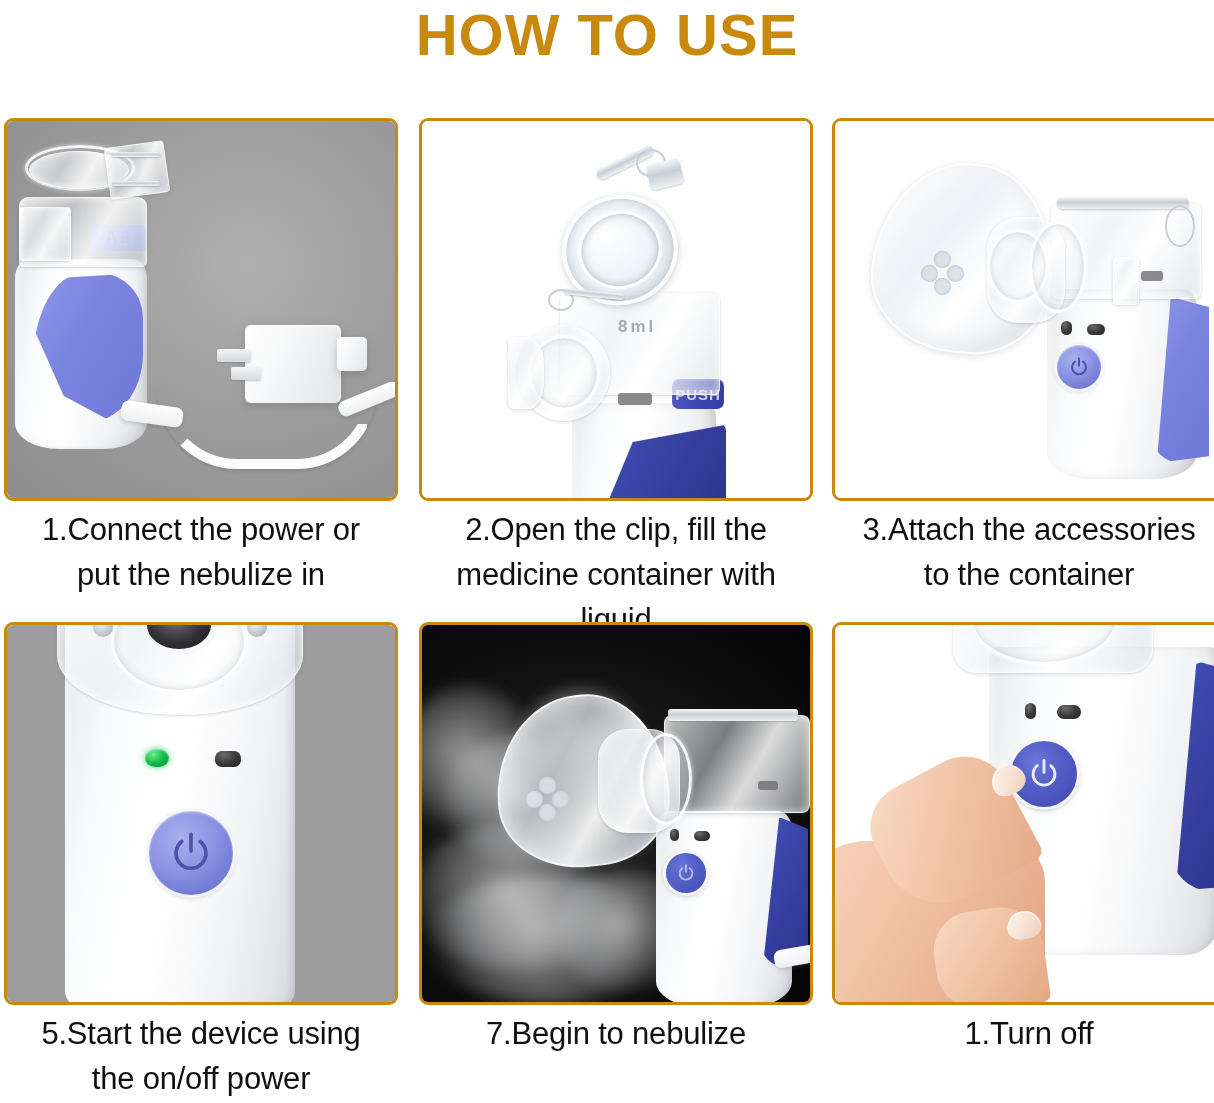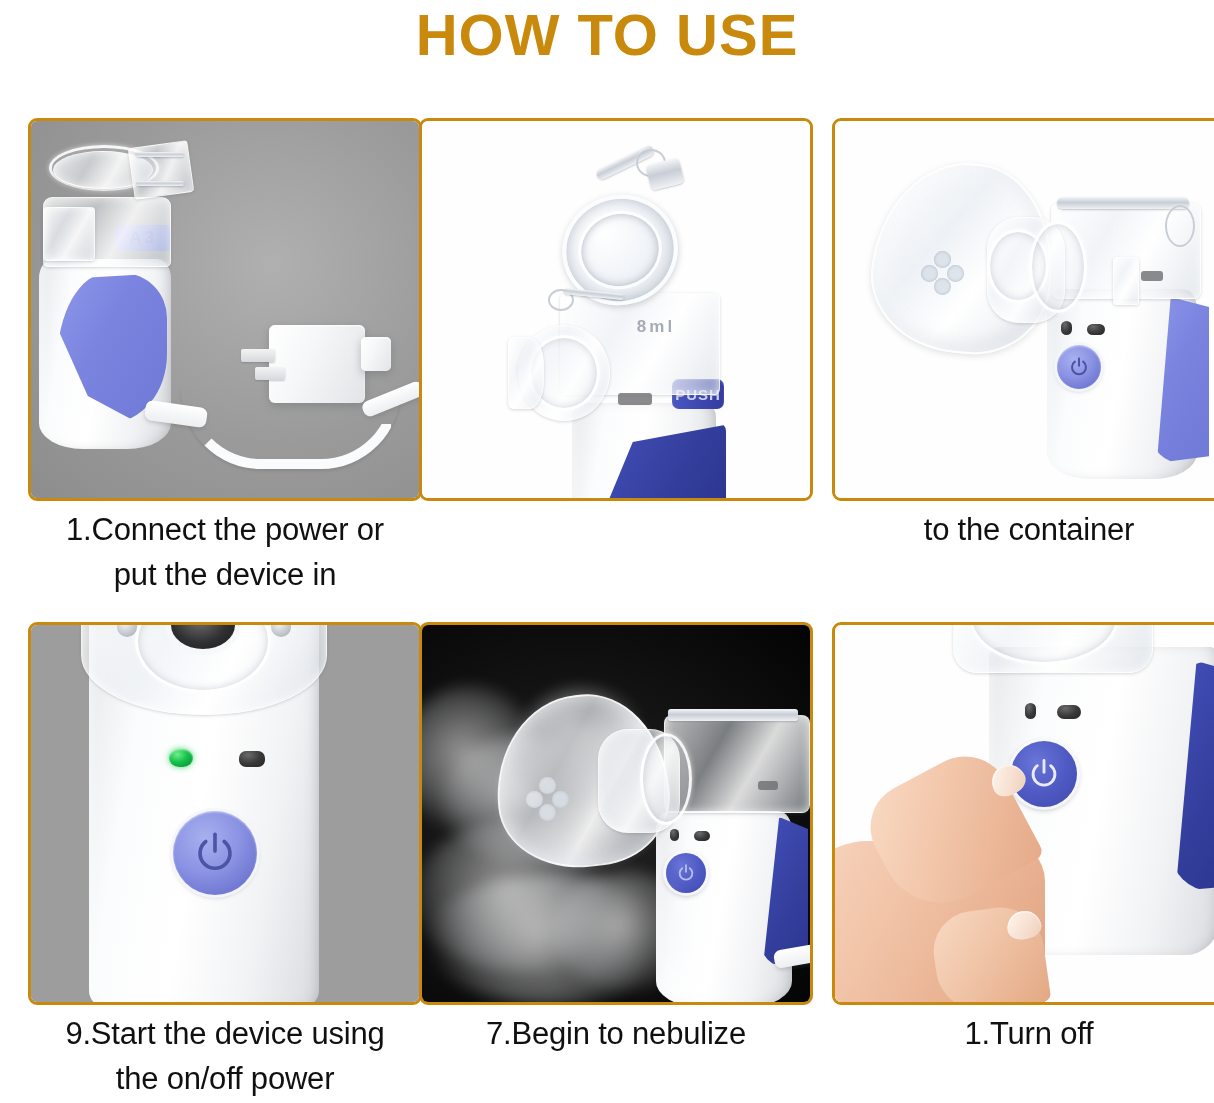--- a/index.html
+++ b/index.html
@@ -40,21 +40,21 @@
     left: 0; top: 118px;
     width: 1214px;
   }
   .row { position: relative; width: 1214px; height: 502px; }
   .cell {
     position: absolute;
     top: 0;
     width: 394px;
     height: 502px;
   }
-  .cell.c0 { left: 4px; margin-left: 24px; }
+  .cell.c0 { left: 4px; }
   .cell.c1 { left: 419px; }
   .cell.c2 { left: 832px; }
 
   
   .frame {
     position: relative;
     width: 394px;
     height: 383px;
     border: 3px solid #c8890d;
     border-radius: 9px;
@@ -305,54 +305,58 @@
             <div class="sh" style="left:150px; top:268px; width:220px; height:80px;
                         border:10px solid #fafbfc; border-top-color:transparent;
                         border-left-color:transparent; border-right-color:transparent;
                         border-radius:0 0 120px 120px; box-shadow:0 2px 3px rgba(80,82,88,.2);"></div>
             <div class="sh cable-straight" style="left:114px; top:283px; width:62px; height:20px; transform:rotate(8deg);"></div>
             <div class="sh cable-straight" style="left:330px; top:270px; width:64px; height:16px; transform:rotate(-22deg);"></div>
           </div>
         </div>
         <div class="caption">
           <span>1.Connect the power or</span>
-          <span class="l2">put the device in</span>
+          <span class="l2">put the nebulize in</span>
         </div>
       </div>
 
       <div class="cell c1">
         <div class="frame">
           <div class="photo">
             <div class="bg-white"></div>
 
             <div class="sh body-white" style="left:150px; top:282px; width:144px; height:104px; border-radius:14px 14px 0 0;"></div>
             <div class="sh grip-deep" style="left:178px; top:302px; width:126px; height:86px;
                         clip-path: polygon(26% 22%, 100% 2%, 100% 100%, 4% 100%);
                         border-radius:40px 8px 0 0;"></div>
 
             <div class="sh push-tab" style="left:250px; top:258px; width:52px; height:30px;">PUSH</div>
 
             <div class="sh clear" style="left:138px; top:172px; width:160px; height:102px; border-radius:6px;"></div>
-            <div class="sh engrave" style="left:204px; top:196px; width:60px; text-align:center;">8ml</div>
+            <div class="sh engrave" style="left:196px; top:196px; width:60px; ">8ml</div>
             <div class="sh slot-dark" style="left:196px; top:272px; width:34px; height:12px;"></div>
 
             <div class="sh clear" style="left:96px; top:204px; width:92px; height:96px; border-radius:50%;"></div>
             <div class="sh clear-ring" style="left:106px; top:214px; width:72px; height:76px; border-radius:50%;"></div>
             <div class="sh clear" style="left:86px; top:216px; width:36px; height:72px; border-radius:6px 40% 40% 6px;"></div>
 
             <div class="sh lid" style="left:140px; top:74px; width:116px; height:110px; transform: rotate(-16deg);">
               <div class="lid-inner" style="left:12px; top:12px; right:12px; bottom:12px;"></div>
             </div>
 
             <div class="sh clasp" style="left:172px; top:36px; width:62px; height:11px; transform:rotate(-26deg); border-radius:6px;"></div>
             <div class="sh wire" style="left:214px; top:28px; width:30px; height:28px;"></div>
             <div class="sh clasp" style="left:226px; top:40px; width:34px; height:26px; border-radius:5px; transform:rotate(-14deg);"></div>
             <div class="sh wire" style="left:126px; top:168px; width:26px; height:22px;"></div>
             <div class="sh clasp" style="left:142px; top:170px; width:60px; height:6px; transform:rotate(6deg);"></div>
           </div>
+        </div>
+        <div class="caption">
+          <span>2.Open the clip, fill the</span>
+          <span class="l2">medicine container with liquid</span>
         </div>
       </div>
 
       <div class="cell c2">
         <div class="frame">
           <div class="photo">
             <div class="bg-white"></div>
 
             <div class="sh body-white body-bottom-round" style="left:212px; top:168px; width:150px; height:190px;"></div>
             <div class="sh grip" style="left:316px; top:176px; width:58px; height:166px;
@@ -384,20 +388,21 @@
               <div class="petal" style="left:26px; top:14px;"></div>
               <div class="petal" style="left:13px; top:27px;"></div>
             </div>
 
             <div class="sh clear" style="left:152px; top:96px; width:78px; height:106px; border-radius:32px;"></div>
             <div class="sh clear-ring" style="left:152px; top:108px; width:62px; height:74px; border-radius:50%;"></div>
             <div class="sh clear-ring" style="left:194px; top:100px; width:58px; height:92px; border-radius:50%;"></div>
           </div>
         </div>
         <div class="caption">
+          <span>3.Attach the accessories</span>
           <span class="l2">to the container</span>
         </div>
       </div>
     </div>
 
     <div class="row" style="margin-top:2px;">
 
       <div class="cell c0">
         <div class="frame">
           <div class="photo">
@@ -422,21 +427,21 @@
               <div class="pglyph">
                 <svg width="46" height="46" viewBox="0 0 24 24" fill="none" stroke="#4c54a6" stroke-width="1.9" stroke-linecap="round">
                   <path d="M7.2 6a7.8 7.8 0 1 0 9.6 0"></path>
                   <line x1="12" y1="2.2" x2="12" y2="11"></line>
                 </svg>
               </div>
             </div>
           </div>
         </div>
         <div class="caption">
-          <span>9.Start the device using</span>
+          <span>5.Start the device using</span>
           <span class="l2">the on/off power</span>
         </div>
       </div>
 
       <div class="cell c1">
         <div class="frame">
           <div class="photo">
             <div class="bg-black"></div>
 
             <div class="sh body-white body-bottom-round" style="left:234px; top:186px; width:136px; height:196px;"></div>

